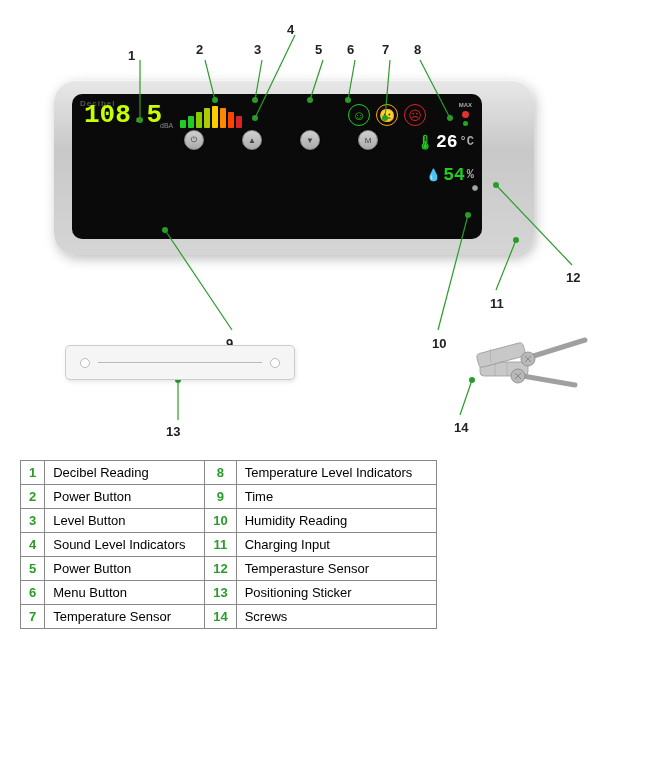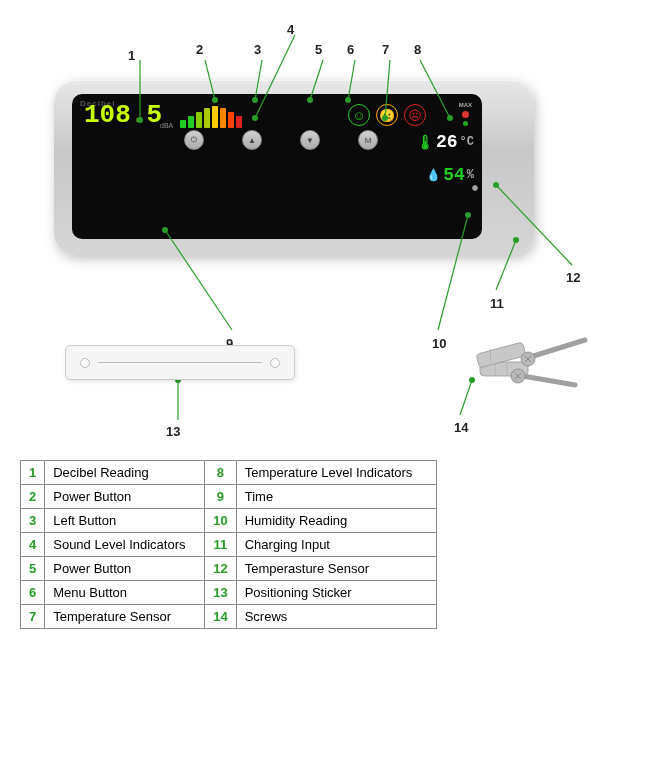--- a/index.html
+++ b/index.html
@@ -451,21 +451,21 @@
       <td class="label-cell2">Temperature Level Indicators</td>
     </tr>
       <tr>
       <td class="num-cell">2</td>
       <td class="label-cell">Power Button</td>
       <td class="num-cell2">9</td>
       <td class="label-cell2">Time</td>
     </tr>
       <tr>
       <td class="num-cell">3</td>
-      <td class="label-cell">Left Button</td>
+      <td class="label-cell">Level Button</td>
       <td class="num-cell2">10</td>
       <td class="label-cell2">Humidity Reading</td>
     </tr>
       <tr>
       <td class="num-cell">4</td>
       <td class="label-cell">Sound Level Indicators</td>
       <td class="num-cell2">11</td>
       <td class="label-cell2">Charging Input</td>
     </tr>
       <tr>

